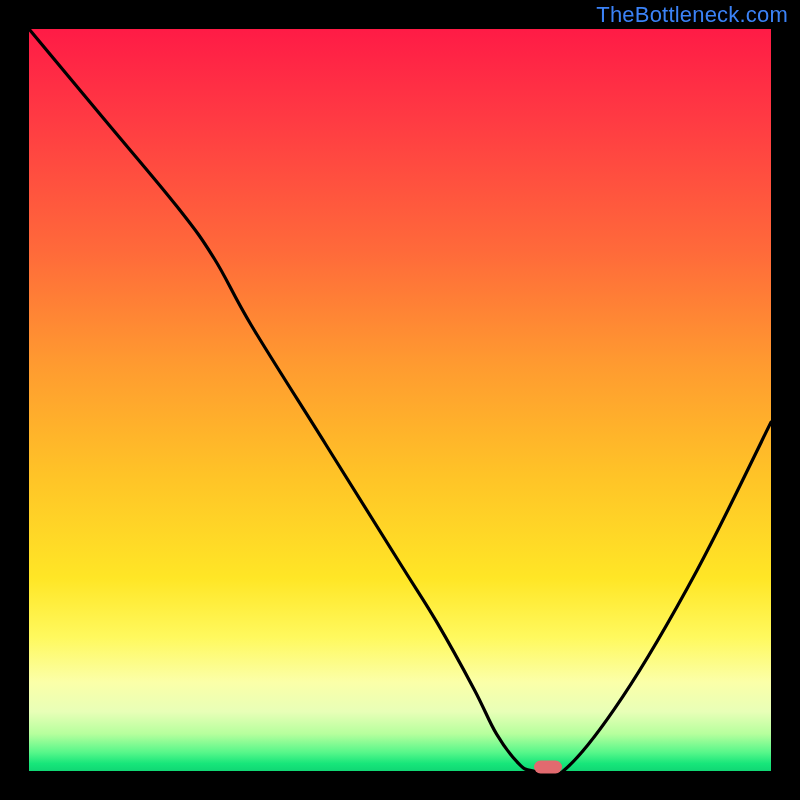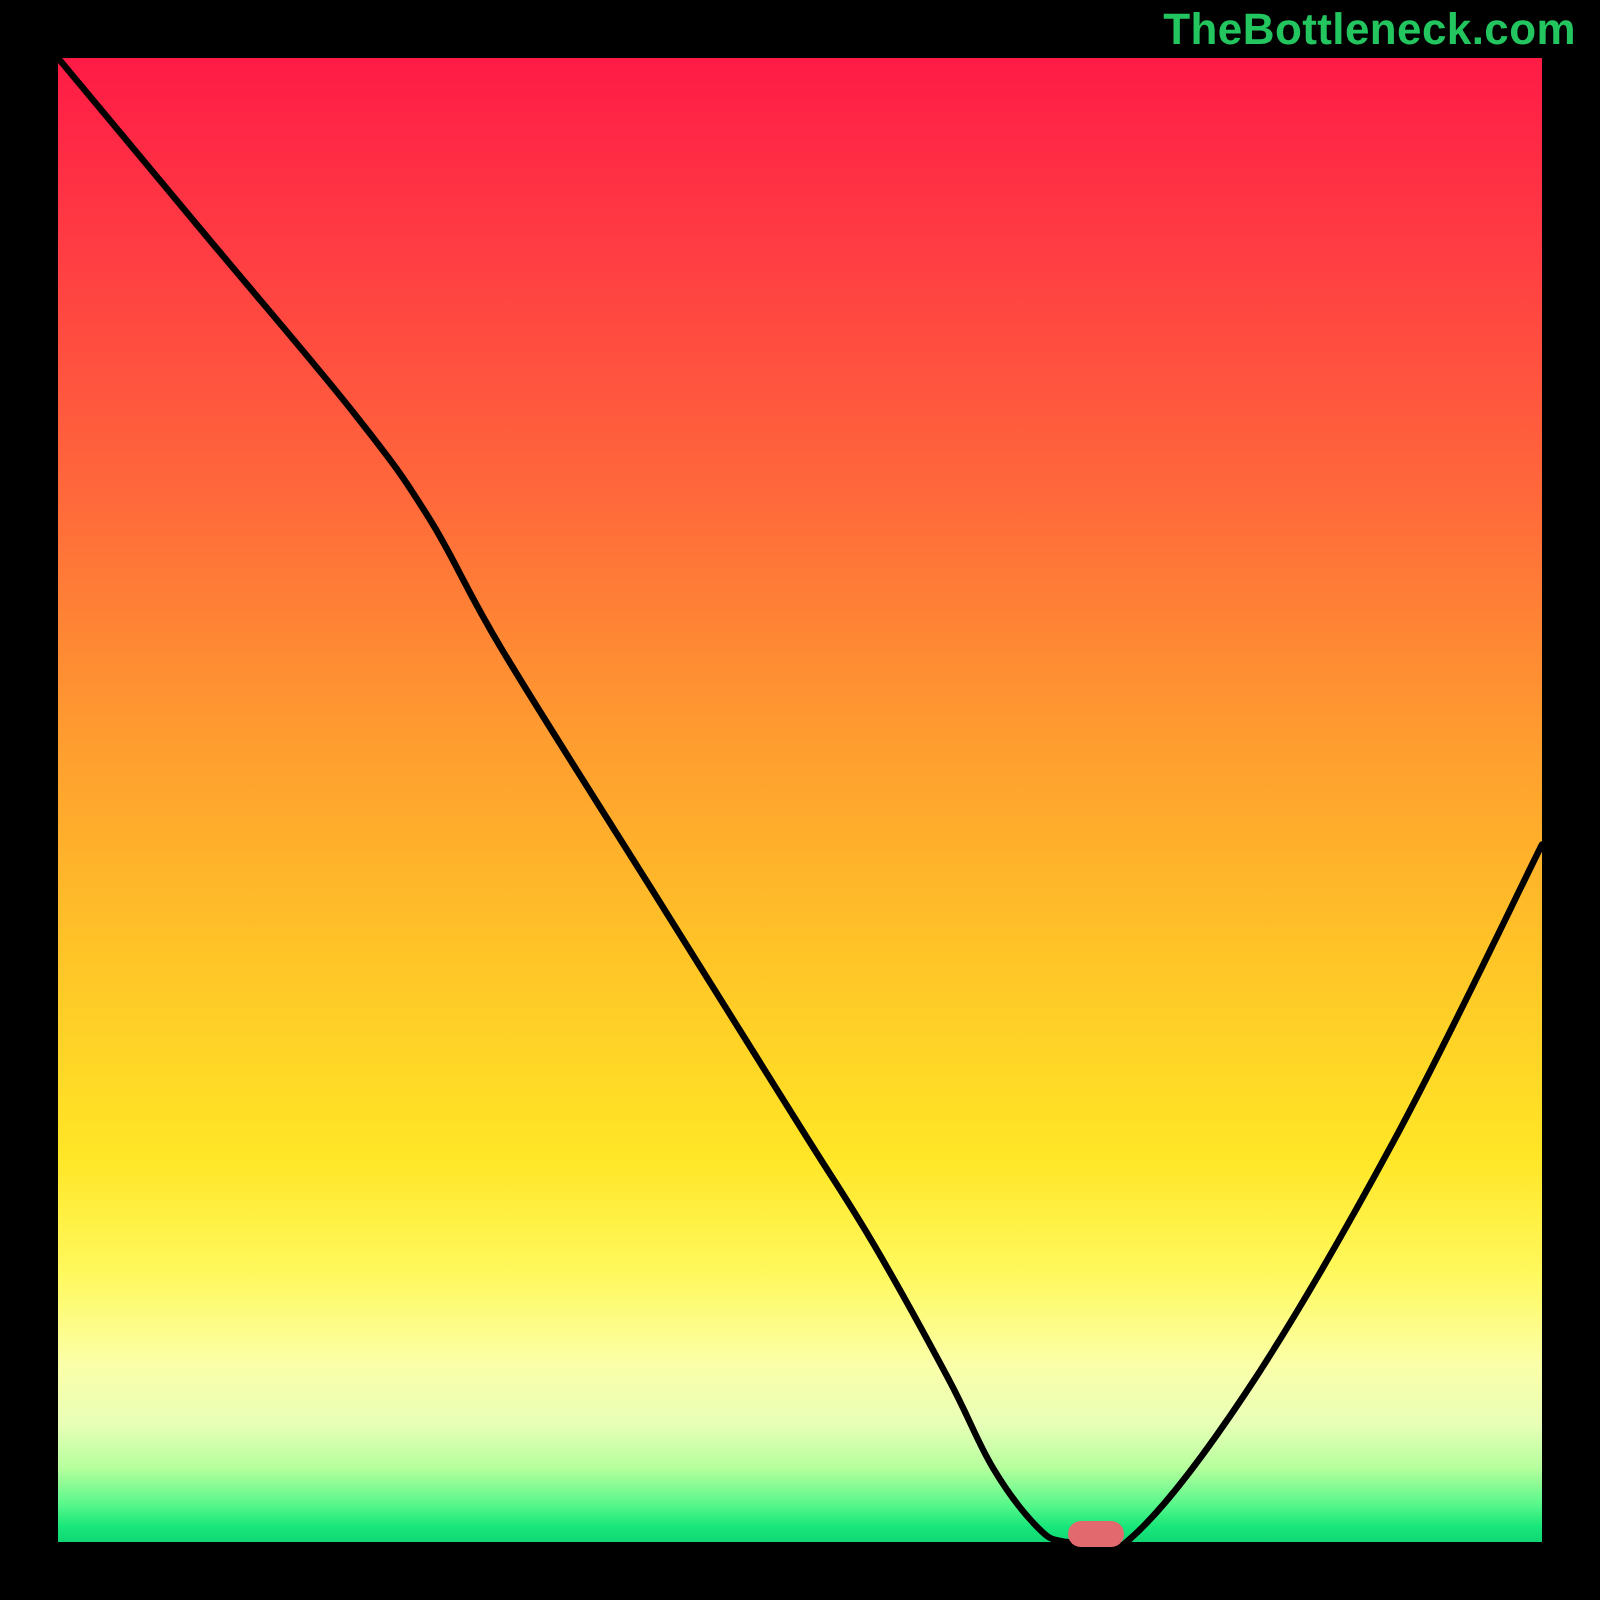--- a/index.html
+++ b/index.html
@@ -14,23 +14,23 @@
   .frame {
     position: relative;
     width: 800px;
     height: 800px;
     background: #000;
   }
   .watermark {
     position: absolute;
     top: 2px;
     right: 12px;
-    color: #22c55e;
+    color: #3b82f6;
     font-size: 22px;
-    font-weight: 700;
+    font-weight: 400;
     letter-spacing: 0.2px;
     z-index: 4;
   }
   .plot-area {
     position: absolute;
     left: 29px;
     top: 29px;
     width: 742px;
     height: 742px;
     z-index: 1;

